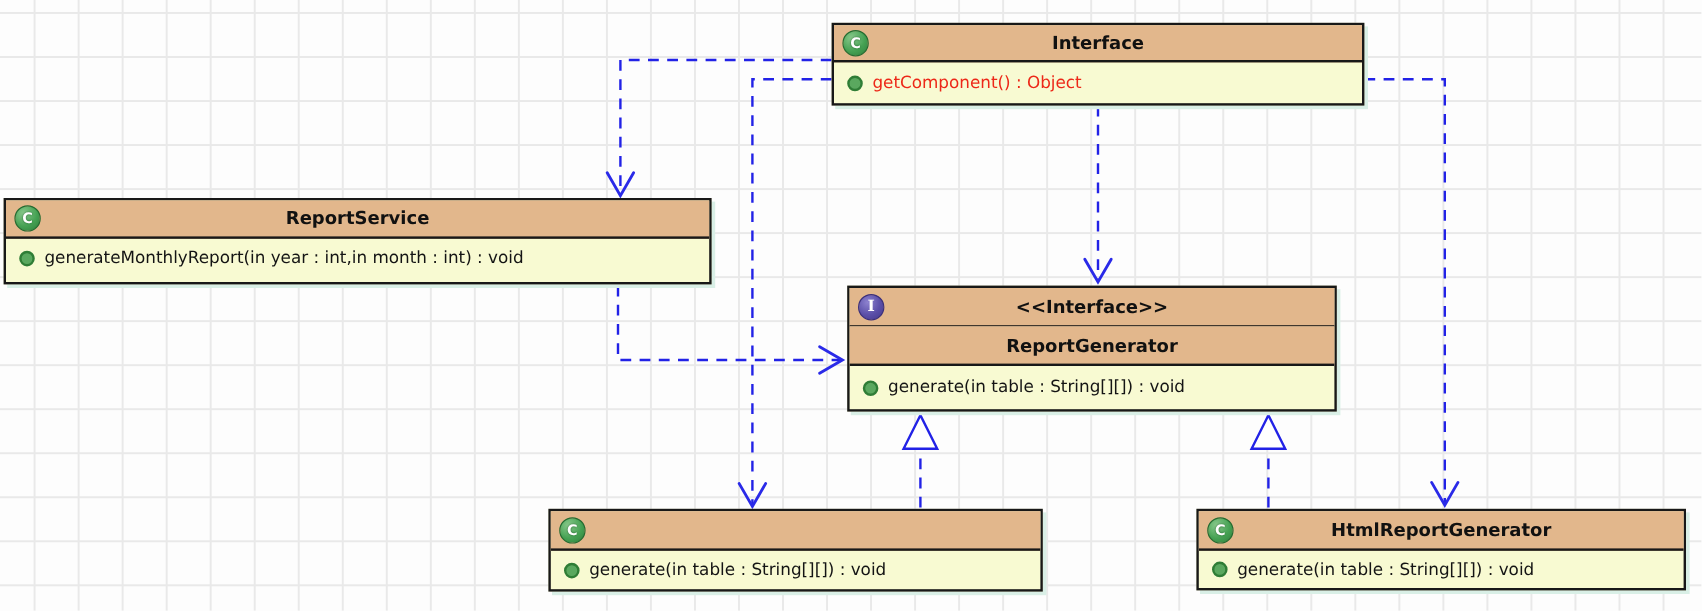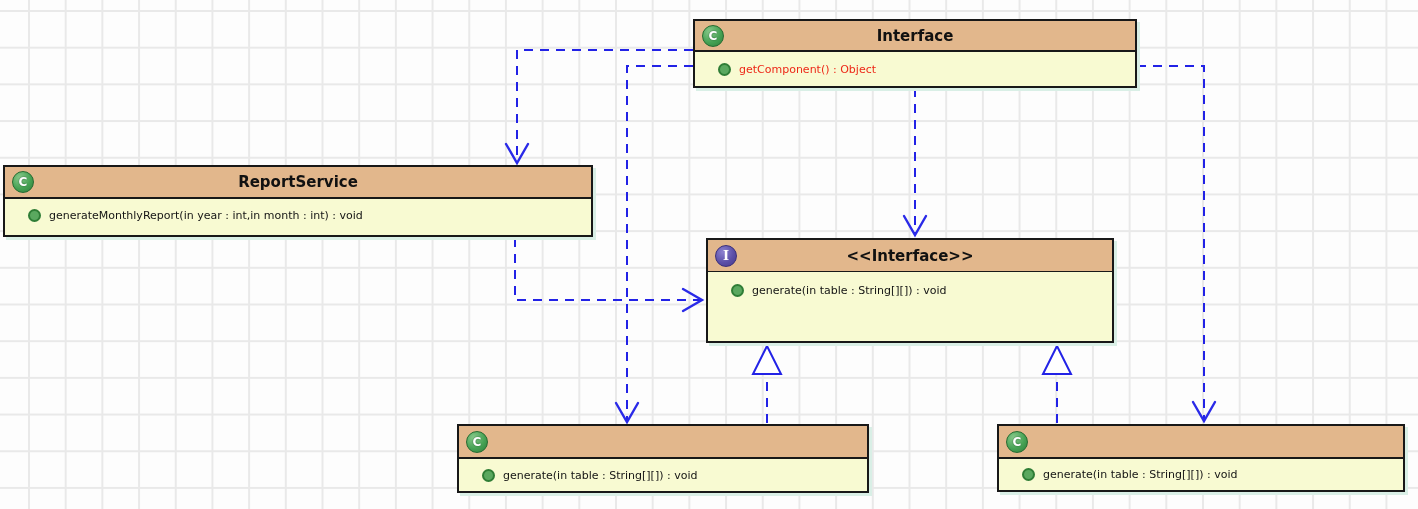--- a/index.html
+++ b/index.html
@@ -44,21 +44,21 @@
   }
   .badge-interface{
     background:radial-gradient(circle at 35% 30%, #8d82cf, #5b4fa8 55%, #46388c);
     border:1px solid #3b2f7a;
     font-family:"DejaVu Serif","Liberation Serif",serif;
     font-size:13px;
   }
   .uml-body{box-sizing:border-box;display:flex;flex-direction:column;justify-content:center;}
   .uml-method{
     display:flex;align-items:center;gap:8px;
-    padding-left:23px;font-size:11px;color:#141414;white-space:nowrap;
+    padding-left:11px;font-size:14px;color:#141414;white-space:nowrap;
   }
   .uml-method.red{color:#ed2818;}
   .bullet{
     flex:0 0 auto;width:9px;height:9px;border-radius:50%;
     background:#5aa85f;border:2px solid #2f7d36;box-sizing:content-box;
   }
 </style>
 </head>
 <body>
 
@@ -126,20 +126,23 @@
         <span>generateMonthlyReport(in year : int,in month : int) : void</span>
       </div>
     </div>
   </div>
 
   <div class="uml-class" style="left:706px;top:238px;width:408px;height:105px;">
     <div class="uml-header no-line" style="height:32px;">
       <span class="badge badge-interface">I</span>
       <span>&lt;&lt;Interface&gt;&gt;</span>
     </div>
+    <div class="uml-header" style="height:33px;">
+      <span>ReportGenerator</span>
+    </div>
     <div class="uml-body" style="height:36px;">
       <div class="uml-method">
         <span class="bullet"></span>
         <span>generate(in table : String[][]) : void</span>
       </div>
     </div>
   </div>
 
   <div class="uml-class" style="left:457px;top:424px;width:412px;height:69px;">
     <div class="uml-header" style="height:33px;">
@@ -149,20 +152,21 @@
       <div class="uml-method">
         <span class="bullet"></span>
         <span>generate(in table : String[][]) : void</span>
       </div>
     </div>
   </div>
 
   <div class="uml-class" style="left:997px;top:424px;width:408px;height:68px;">
     <div class="uml-header" style="height:33px;">
       <span class="badge badge-class">C</span>
+      <span>HtmlReportGenerator</span>
     </div>
     <div class="uml-body" style="height:31px;">
       <div class="uml-method">
         <span class="bullet"></span>
         <span>generate(in table : String[][]) : void</span>
       </div>
     </div>
   </div>
 
 </div>

